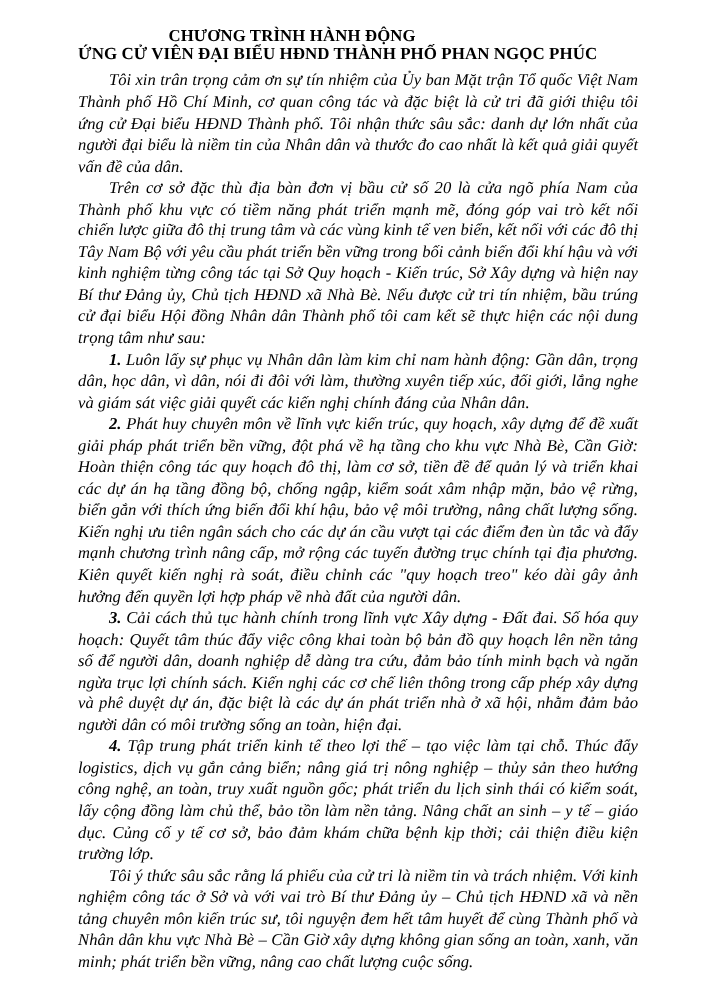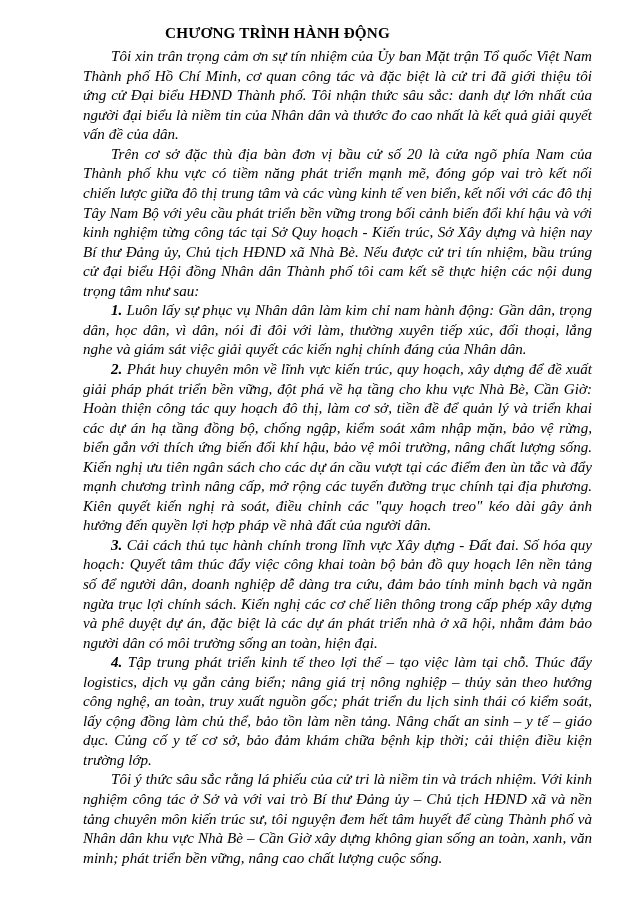--- a/index.html
+++ b/index.html
@@ -14,21 +14,20 @@
     color: #000000;
     overflow: hidden;
   }
 
   .page {
     position: relative;
     width: 520px;
     height: 905px;
     box-sizing: border-box;
     padding: 24px 60px 0 71px;
-    margin-left: 12px;
   }
 
   .doc-title {
     text-align: center;
     font-weight: bold;
     font-size: 15.2px;
     line-height: 17.2px;
     letter-spacing: 0.15px;
     margin: 0 0 6px 0;
     padding: 0;
@@ -61,25 +60,26 @@
     font-weight: bold;
   }
 </style>
 </head>
 <body>
 
 <div class="page">
 
   <h1 class="doc-title">
     <span class="title-line title-line-1">CHƯƠNG TRÌNH HÀNH ĐỘNG</span>
+    <span class="title-line title-line-2">ỨNG CỬ VIÊN ĐẠI BIỂU HĐND THÀNH PHỐ PHAN NGỌC PHÚC</span>
   </h1>
 
   <div class="body-copy">
     <p class="para"><span class="lead"></span><span>Tôi xin trân trọng cảm ơn sự tín nhiệm của Ủy ban Mặt trận Tổ quốc Việt Nam Thành phố Hồ Chí Minh, cơ quan công tác và đặc biệt là cử tri đã giới thiệu tôi ứng cử Đại biểu HĐND Thành phố. Tôi nhận thức sâu sắc: danh dự lớn nhất của người đại biểu là niềm tin của Nhân dân và thước đo cao nhất là kết quả giải quyết vấn đề của dân.</span></p>
     <p class="para"><span class="lead"></span><span>Trên cơ sở đặc thù địa bàn đơn vị bầu cử số 20 là cửa ngõ phía Nam của Thành phố khu vực có tiềm năng phát triển mạnh mẽ, đóng góp vai trò kết nối chiến lược giữa đô thị trung tâm và các vùng kinh tế ven biển, kết nối với các đô thị Tây Nam Bộ với yêu cầu phát triển bền vững trong bối cảnh biến đổi khí hậu và với kinh nghiệm từng công tác tại Sở Quy hoạch - Kiến trúc, Sở Xây dựng và hiện nay Bí thư Đảng ủy, Chủ tịch HĐND xã Nhà Bè. Nếu được cử tri tín nhiệm, bầu trúng cử đại biểu Hội đồng Nhân dân Thành phố tôi cam kết sẽ thực hiện các nội dung trọng tâm như sau:</span></p>
-    <p class="para"><span class="lead">1.</span><span> Luôn lấy sự phục vụ Nhân dân làm kim chỉ nam hành động: Gần dân, trọng dân, học dân, vì dân, nói đi đôi với làm, thường xuyên tiếp xúc, đối thoại, lắng nghe và giám sát việc giải quyết các kiến nghị chính đáng của Nhân dân.</span></p>
+    <p class="para"><span class="lead">1.</span><span> Luôn lấy sự phục vụ Nhân dân làm kim chỉ nam hành động: Gần dân, trọng dân, học dân, vì dân, nói đi đôi với làm, thường xuyên tiếp xúc, đối giới, lắng nghe và giám sát việc giải quyết các kiến nghị chính đáng của Nhân dân.</span></p>
     <p class="para"><span class="lead">2.</span><span> Phát huy chuyên môn về lĩnh vực kiến trúc, quy hoạch, xây dựng để đề xuất giải pháp phát triển bền vững, đột phá về hạ tầng cho khu vực Nhà Bè, Cần Giờ: Hoàn thiện công tác quy hoạch đô thị, làm cơ sở, tiền đề để quản lý và triển khai các dự án hạ tầng đồng bộ, chống ngập, kiểm soát xâm nhập mặn, bảo vệ rừng, biển gắn với thích ứng biến đổi khí hậu, bảo vệ môi trường, nâng chất lượng sống. Kiến nghị ưu tiên ngân sách cho các dự án cầu vượt tại các điểm đen ùn tắc và đẩy mạnh chương trình nâng cấp, mở rộng các tuyến đường trục chính tại địa phương. Kiên quyết kiến nghị rà soát, điều chỉnh các "quy hoạch treo" kéo dài gây ảnh hưởng đến quyền lợi hợp pháp về nhà đất của người dân.</span></p>
     <p class="para"><span class="lead">3.</span><span> Cải cách thủ tục hành chính trong lĩnh vực Xây dựng - Đất đai. Số hóa quy hoạch: Quyết tâm thúc đẩy việc công khai toàn bộ bản đồ quy hoạch lên nền tảng số để người dân, doanh nghiệp dễ dàng tra cứu, đảm bảo tính minh bạch và ngăn ngừa trục lợi chính sách. Kiến nghị các cơ chế liên thông trong cấp phép xây dựng và phê duyệt dự án, đặc biệt là các dự án phát triển nhà ở xã hội, nhằm đảm bảo người dân có môi trường sống an toàn, hiện đại.</span></p>
     <p class="para"><span class="lead">4.</span><span> Tập trung phát triển kinh tế theo lợi thế – tạo việc làm tại chỗ. Thúc đẩy logistics, dịch vụ gắn cảng biển; nâng giá trị nông nghiệp – thủy sản theo hướng công nghệ, an toàn, truy xuất nguồn gốc; phát triển du lịch sinh thái có kiểm soát, lấy cộng đồng làm chủ thể, bảo tồn làm nền tảng. Nâng chất an sinh – y tế – giáo dục. Củng cố y tế cơ sở, bảo đảm khám chữa bệnh kịp thời; cải thiện điều kiện trường lớp.</span></p>
     <p class="para"><span class="lead"></span><span>Tôi ý thức sâu sắc rằng lá phiếu của cử tri là niềm tin và trách nhiệm. Với kinh nghiệm công tác ở Sở và với vai trò Bí thư Đảng ủy – Chủ tịch HĐND xã và nền tảng chuyên môn kiến trúc sư, tôi nguyện đem hết tâm huyết để cùng Thành phố và Nhân dân khu vực Nhà Bè – Cần Giờ xây dựng không gian sống an toàn, xanh, văn minh; phát triển bền vững, nâng cao chất lượng cuộc sống.</span></p>
   </div>
 
 </div>
 
 </body></html>

